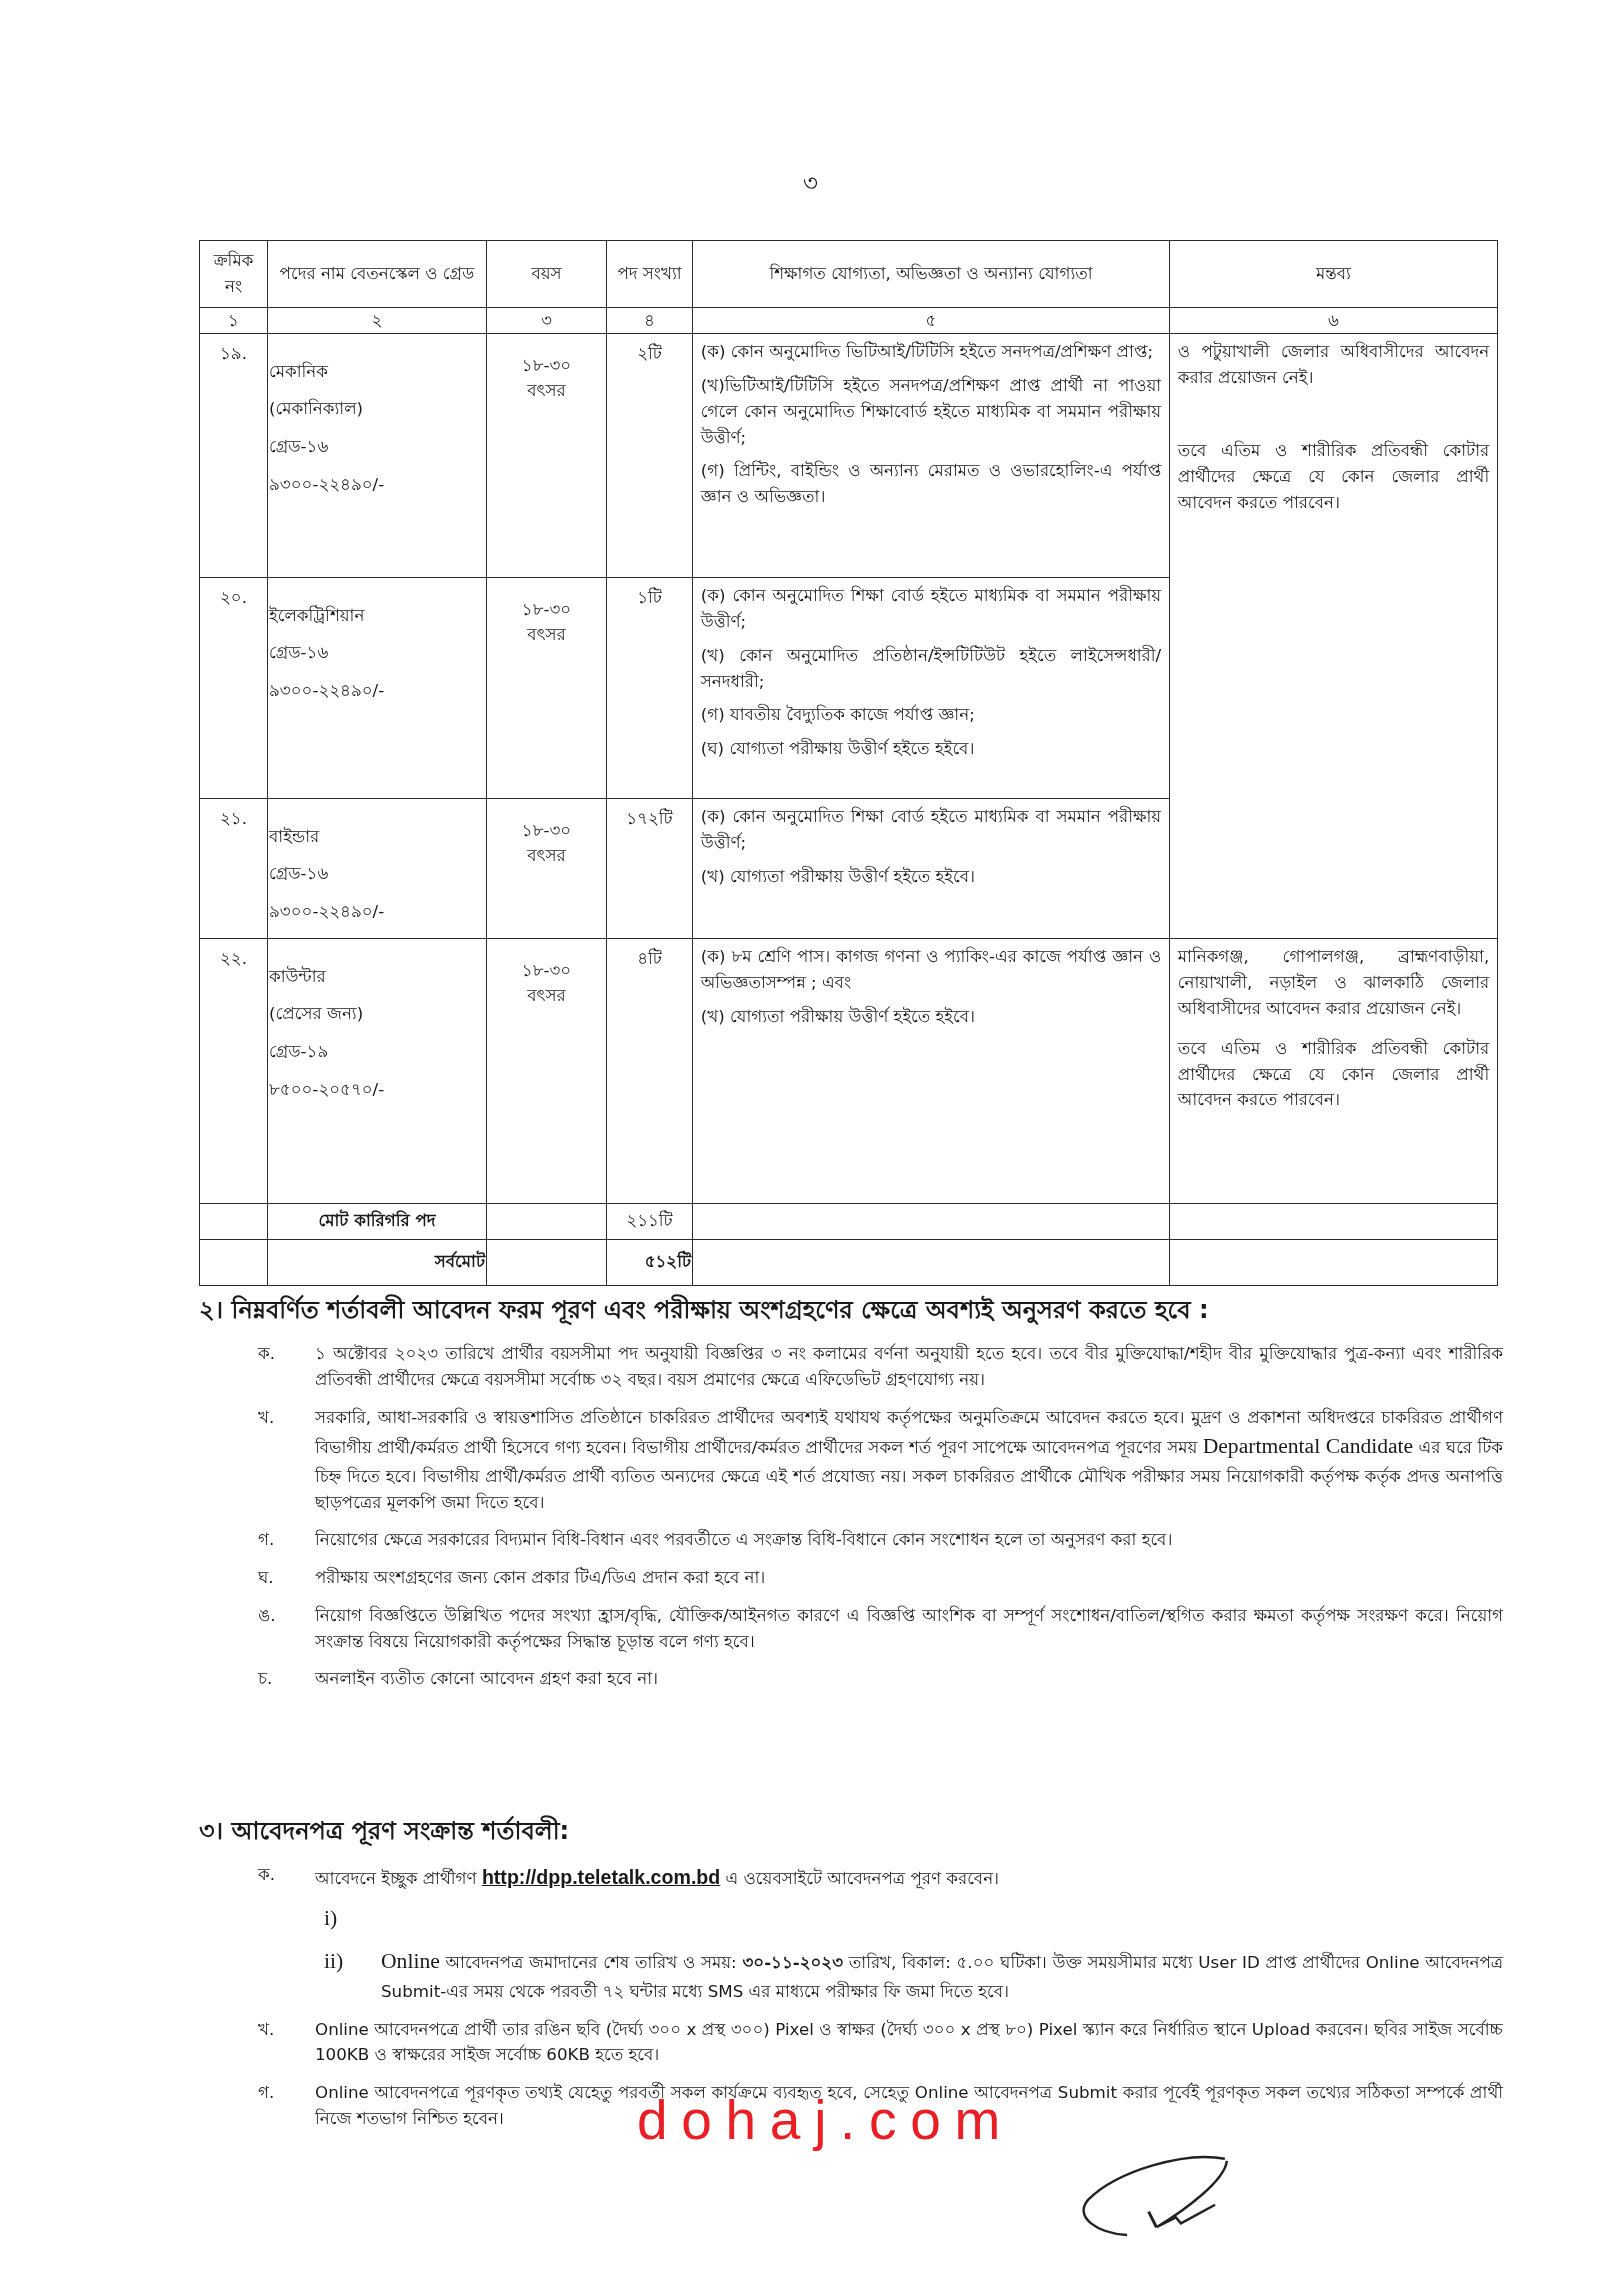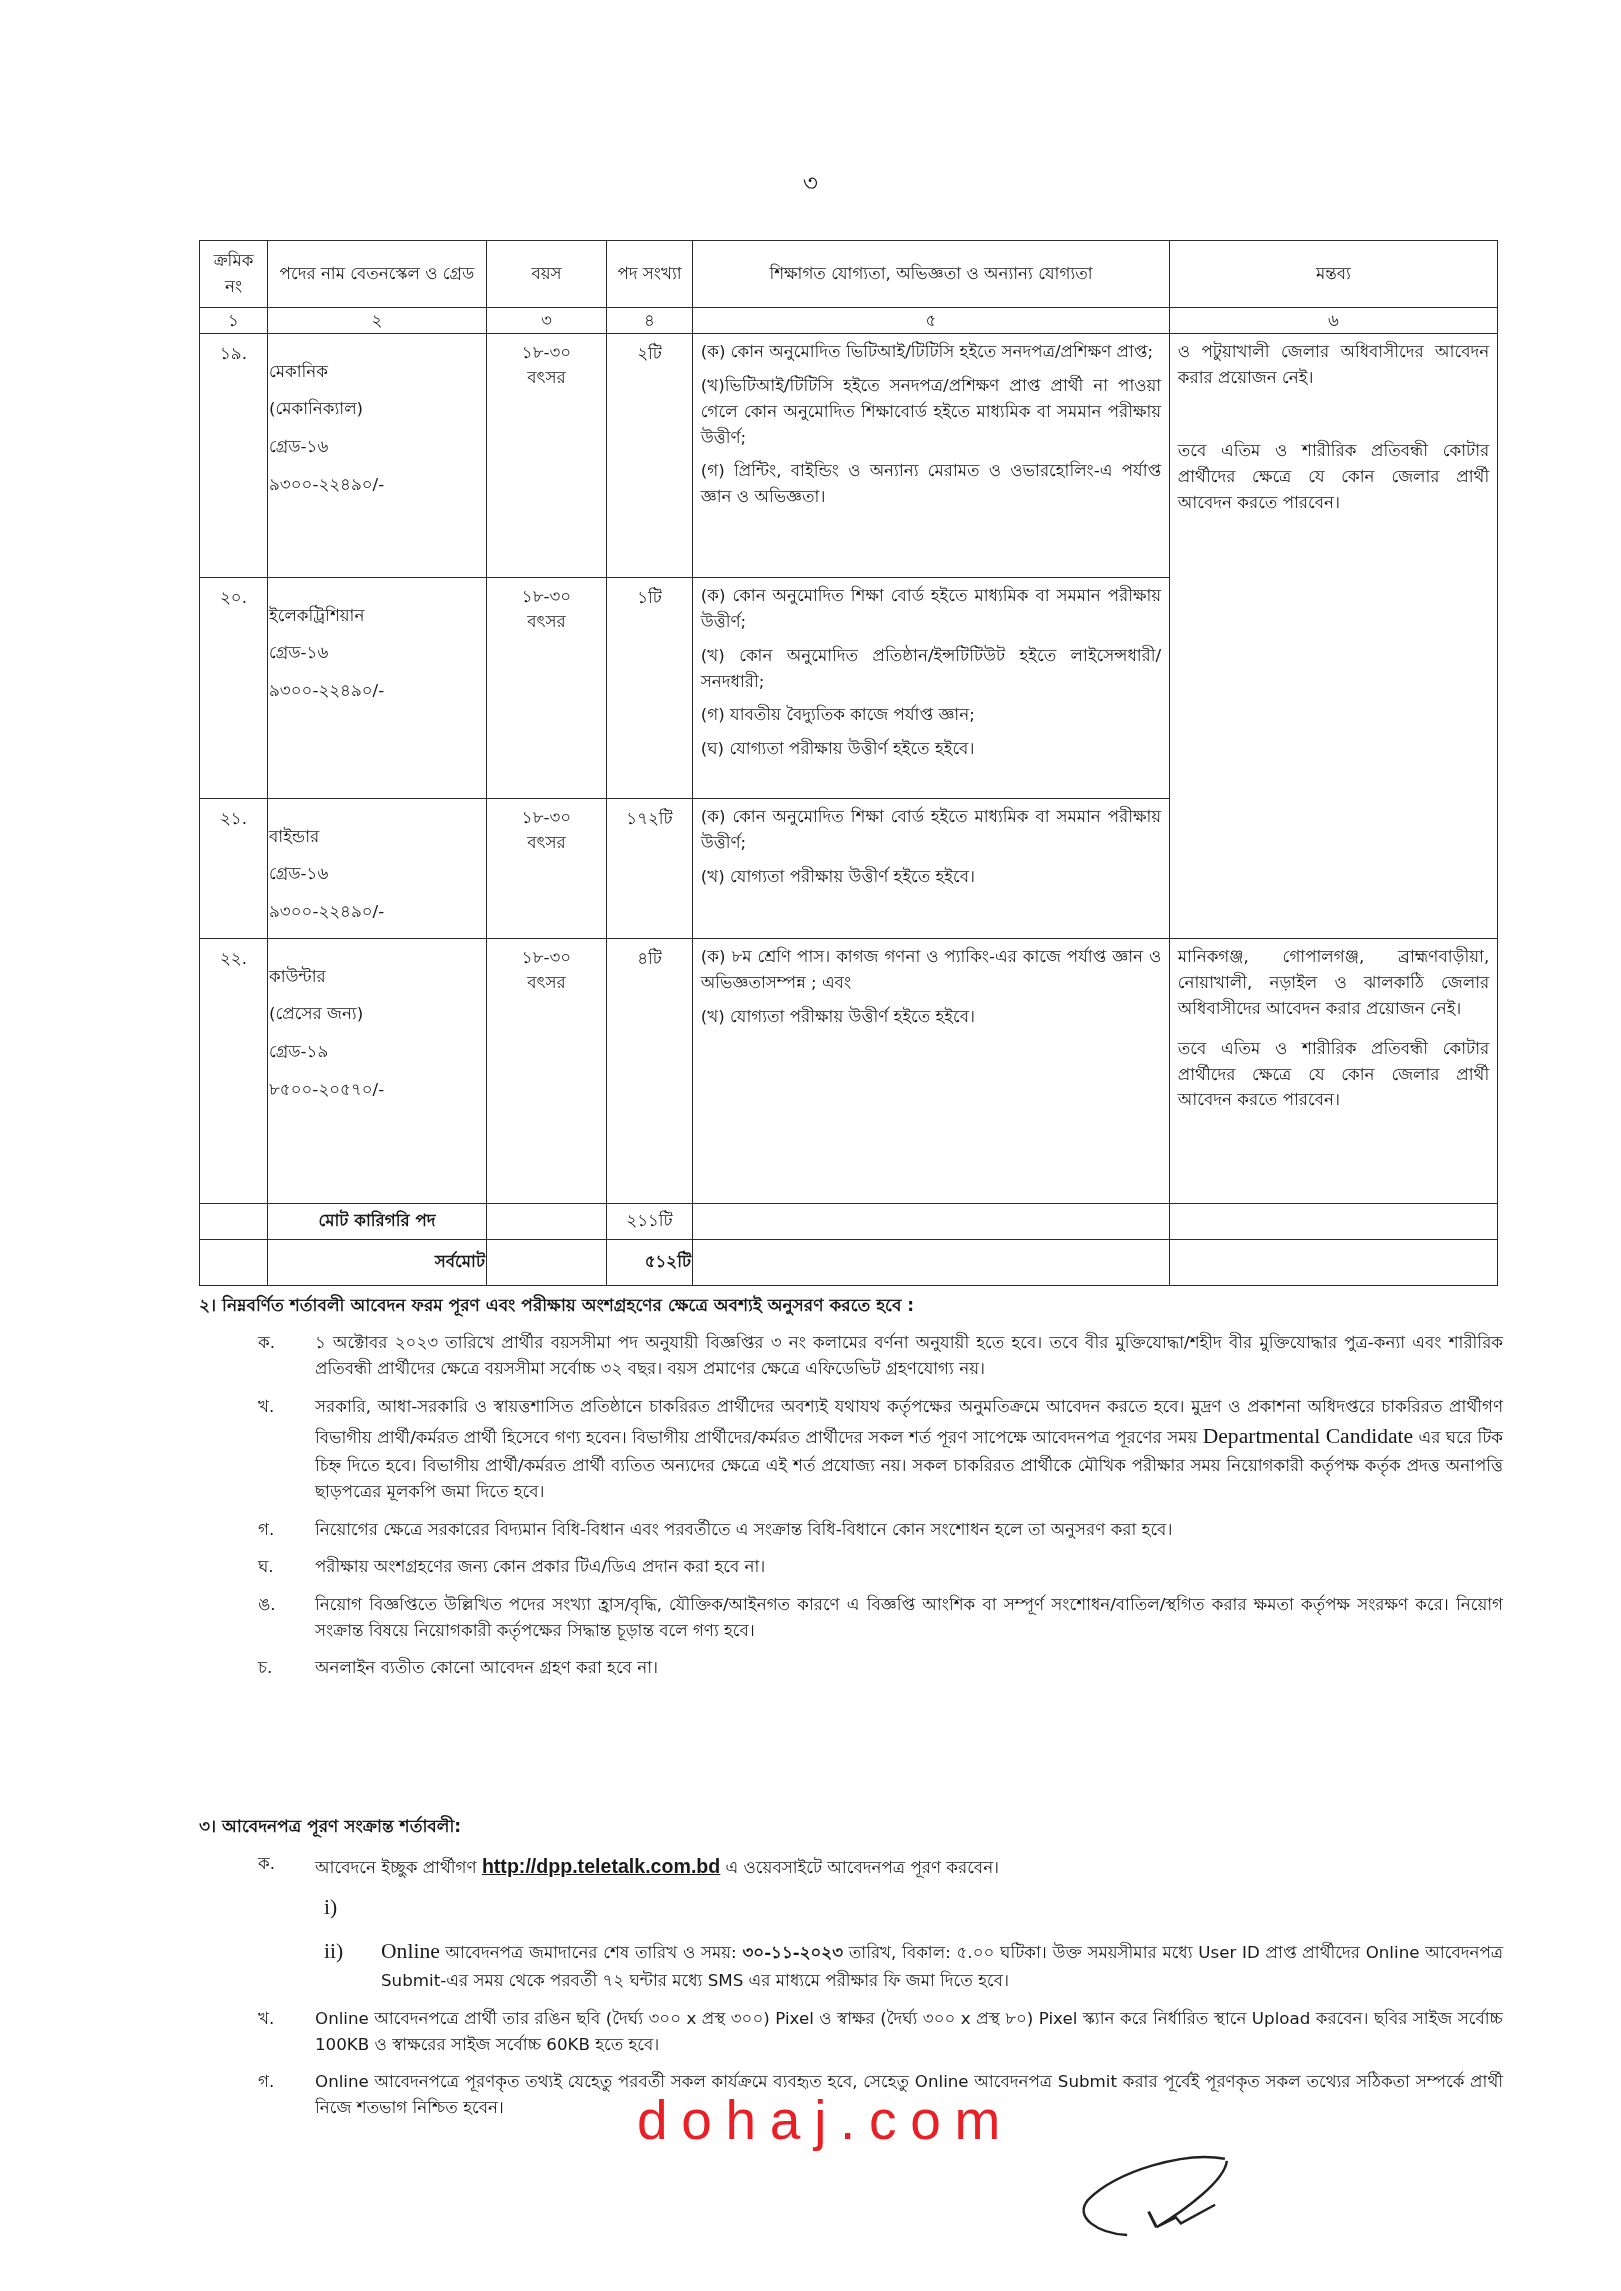--- a/index.html
+++ b/index.html
@@ -8,31 +8,31 @@
   .page-num { position:absolute; top:165px; left:0; width:1621px; text-align:center; font-size:23.5px; }
   table.jobs { position:absolute; top:240px; left:199px; width:1298px; border-collapse:collapse; table-layout:fixed; }
   table.jobs td, table.jobs th { border:1.6px solid #2b2b2b; vertical-align:top; font-size:16.7px; line-height:1.55; font-weight:normal; }
   table.jobs th { text-align:center; vertical-align:middle; padding:3.9px 3.9px; }
   .c1{width:68px}.c2{width:219px}.c3{width:120px}.c4{width:86px}.c5{width:477px}.c6{width:328px}
   tr.hdr { height:67px; }
   tr.nums td { height:22.5px; text-align:center; vertical-align:middle; font-size:16.7px; line-height:1.2; }
   td.sl { text-align:center; padding-top:7.8px; }
   td.post { text-align:left; padding-top:25px; }
   td.post div { margin-bottom:11.8px; }
-  td.age { text-align:center; padding-top:6px; }
+  td.age { text-align:center; padding-top:19px; }
   td.cnt { text-align:center; padding-top:7.8px; }
   td.qual { padding:5.9px 7.8px 3.9px 7.8px; text-align:justify;margin-top:28px; }
   td.qual p { margin:0 0 7.8px 0; }
   td.rem { padding:5.9px 7.8px; text-align:justify; border-bottom:none !important; }
   td.rem p { margin:0 0 13.7px 0; }
   tr.r19 { height:244px; } tr.r20 { height:221px; } tr.r21 { height:123px; } tr.r22 { height:265px; }
   tr.tot td, tr.gtot td { height:33px; vertical-align:middle; font-weight:bold; text-align:center; }
   tr.gtot td { height:43px;text-align:right; }
   .sec { position:absolute; left:199px; width:1304px; font-size:16.7px; line-height:1.55; }
-  .sec h3 { margin:0; font-size:17px; font-weight:bold; }
+  .sec h3 { margin:0; font-size:24px; font-weight:bold; }
   .item { display:flex; margin-top:11.8px; }
   .item .lbl { width:57px; flex:none; padding-left:59px; }
   .item .txt { flex:1; text-align:justify; }
   .sub { display:flex; margin-top:9.8px; padding-left:125px; }
   .sub .lbl { width:57px; flex:none; font-family:"Liberation Serif", serif; font-size:21.6px; }
   .sub .txt { flex:1; text-align:justify; }
   .en { font-family:"Liberation Serif", serif; font-size:21.6px; }
   .link { font-weight:bold; text-decoration:underline; font-family:"Liberation Sans", sans-serif; font-size:19.6px; }
   b.num { font-weight:bold; }
   .watermark { position:absolute; left:637px; top:2088px; font-family:"Liberation Sans", sans-serif; font-size:55px; color:#e8141a; letter-spacing:13.7px; opacity:0.95;text-align:center; }

